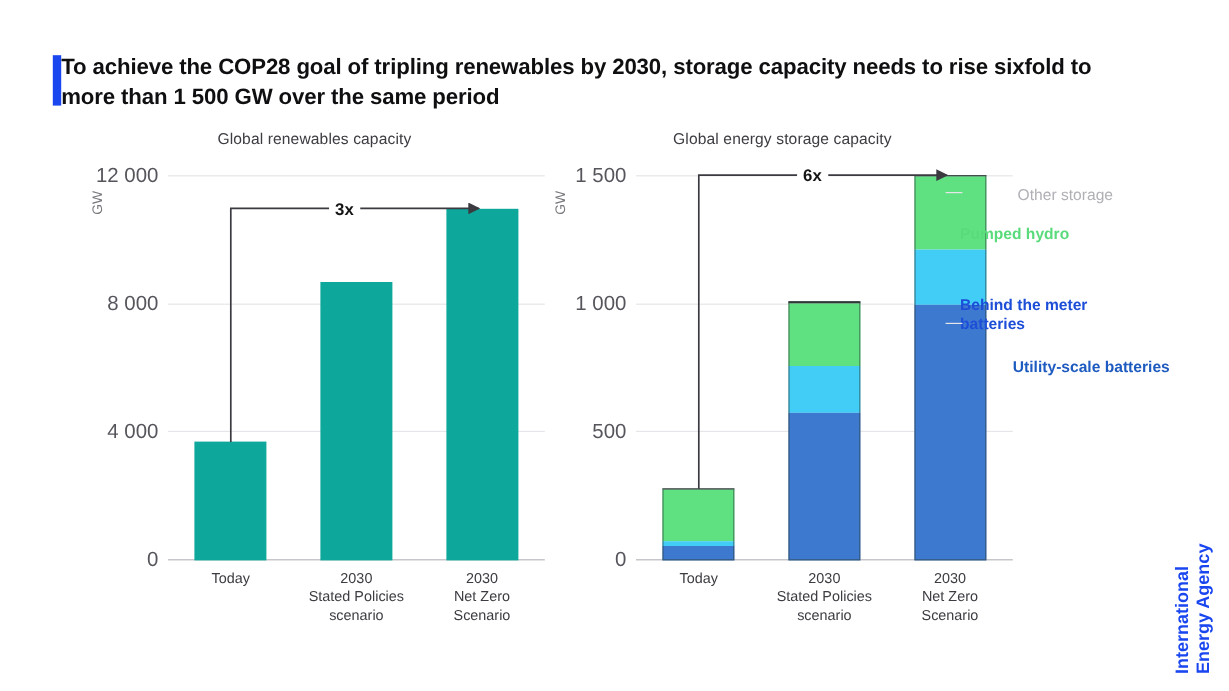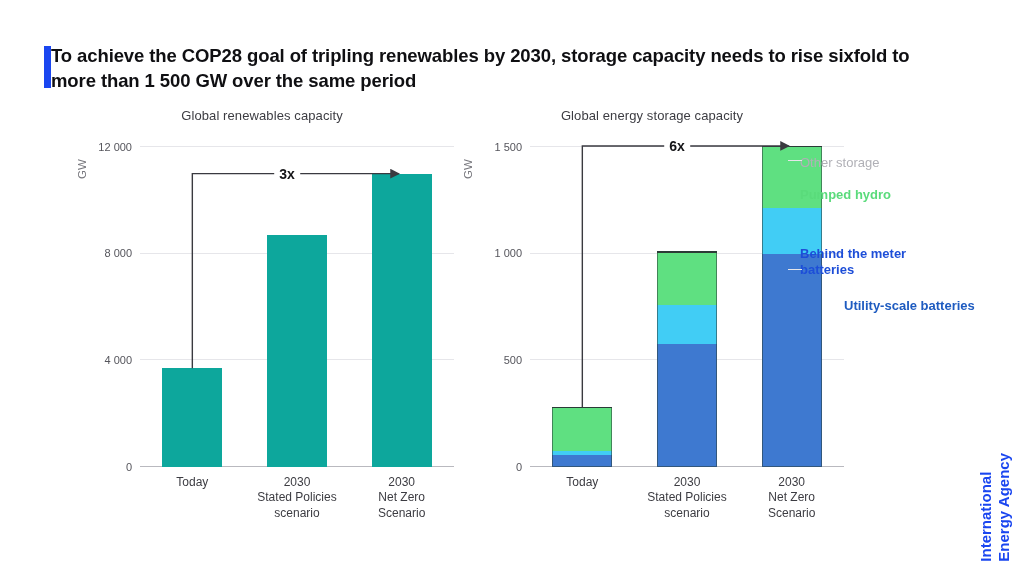--- a/index.html
+++ b/index.html
@@ -51,21 +51,21 @@
   #panel-left .unit-label  { left: 14px; top: 32px; }
   #panel-right .unit-label { left: 10px; top: 32px; }
 
   .gridline {
     position: absolute; left: 0; right: 0; height: 1px;
     background: #e6e6ea;
   }
   .gridline.zero { background: #b9b9bf; }
   .tick-label {
     position: absolute; right: calc(100% + 8px);
-    font-size: 11px; color: #55555c;
+    font-size: 17px; color: #55555c;
     transform: translateY(-50%); white-space: nowrap; text-align: right;
   }
 
   
   .bars {
     position: absolute; left: 0; right: 0; bottom: 0; top: 0;
     display: flex; align-items: flex-end; justify-content: space-around;
   }
   .bar-slot { position: relative; width: 30%; display:flex; justify-content:center; align-items:flex-end; height:100%; }
   .bar { position: relative; width: 60px; }
@@ -95,21 +95,21 @@
   .mult-text {
     position: absolute; font-size: 14px; font-weight: bold; color: #141417;
     background: #fff; padding: 0 5px; transform: translate(-50%,-50%);
   }
 
   
   .legend { position: absolute; left: 800px; top: 150px; width: 210px; }
   .legend-item {
     position: absolute; font-size: 13px; font-weight: bold; line-height: 1.22;
   }
-  .legend-item.other { font-weight: normal; color: #b0b0b6; }
+  .legend-item.other { font-weight: normal; color: #b0b0b6; margin-left: 48px; }
   .legend-item.pumped  { color: #5ADB7B; }
   .legend-item.btm     { color: #3FC6EE; }
   .legend-item.utility { color: #1E5BC0; margin-left: 44px; }
   .leader {
     position: absolute; height: 1px; background: #e6e6ea;
   }
 
   
   .brand {
     position: absolute; right: 12px; bottom: 14px;

